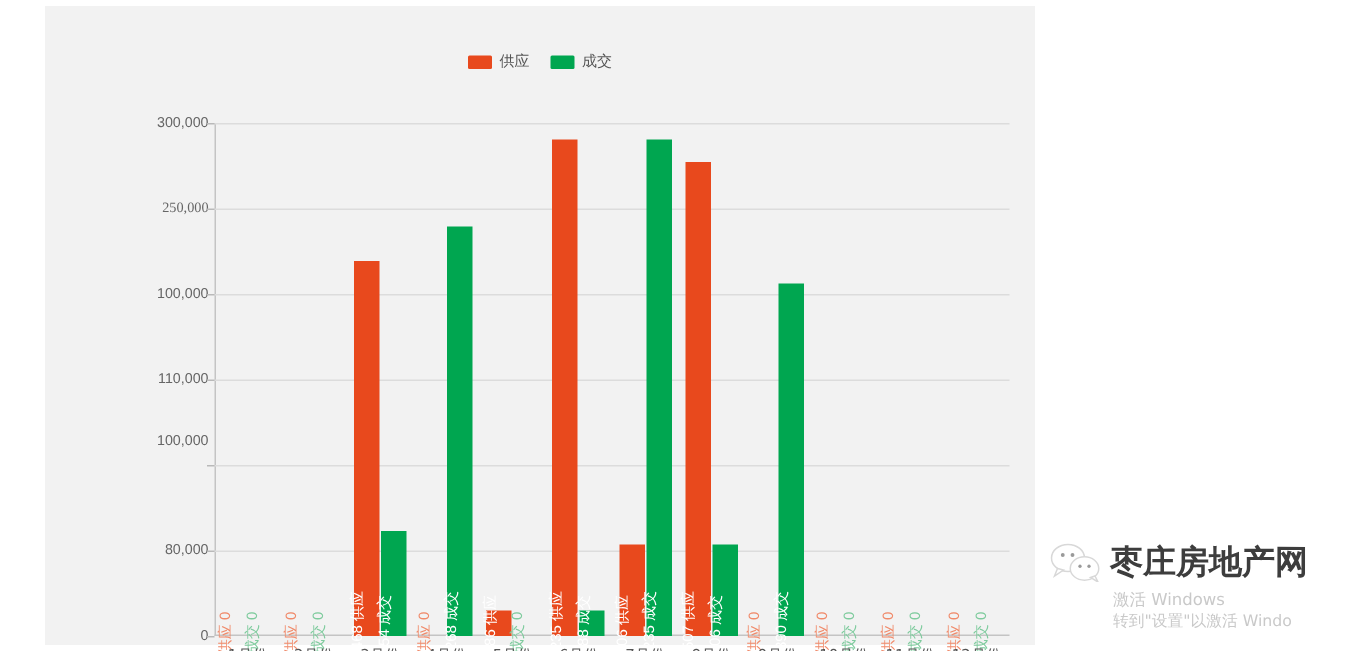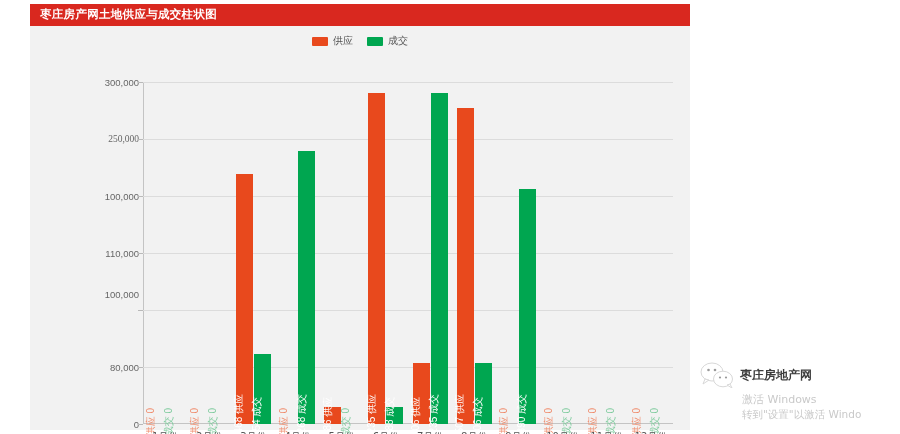--- a/index.html
+++ b/index.html
@@ -96,41 +96,38 @@
     background:#ffffff;
   }
   .wm-wrap{
     position:absolute;left:700px;top:355px;width:200px;height:40px;
     display:flex;align-items:center;gap:6px;
   }
   .wechat{
     position:relative;width:34px;height:26px;flex:0 0 auto;
   }
   .wm-text{
-    font-size:12px;font-weight:bold;color:#3d3d3d;
+    font-size:22px;font-weight:bold;color:#3d3d3d;
     font-family:"DejaVu Sans",sans-serif;white-space:nowrap;
   }
   .winwm{
     position:absolute;left:742px;top:392px;width:160px;
     color:#c9c9c9;font-size:11px;line-height:15px;
     font-family:"DejaVu Sans",sans-serif;white-space:nowrap;
     pointer-events:none;
   }
   .winwm .l2{font-size:10.5px;}
 </style>
 </head>
 <body>
 
 <div id="root">
 
   <div class="card">
 
-    <div class="titlebar">
-      <div class="ttl">枣庄房产网土地供应与成交柱状图</div>
-    </div>
 
     <div class="legend" id="legend">
         <div class="item">
           <span class="sw" style="background: rgb(232, 73, 29);"></span>
           <span class="lb">供应</span>
         </div>
         <div class="item">
           <span class="sw" style="background: rgb(0, 166, 80);"></span>
           <span class="lb">成交</span>
         </div>

